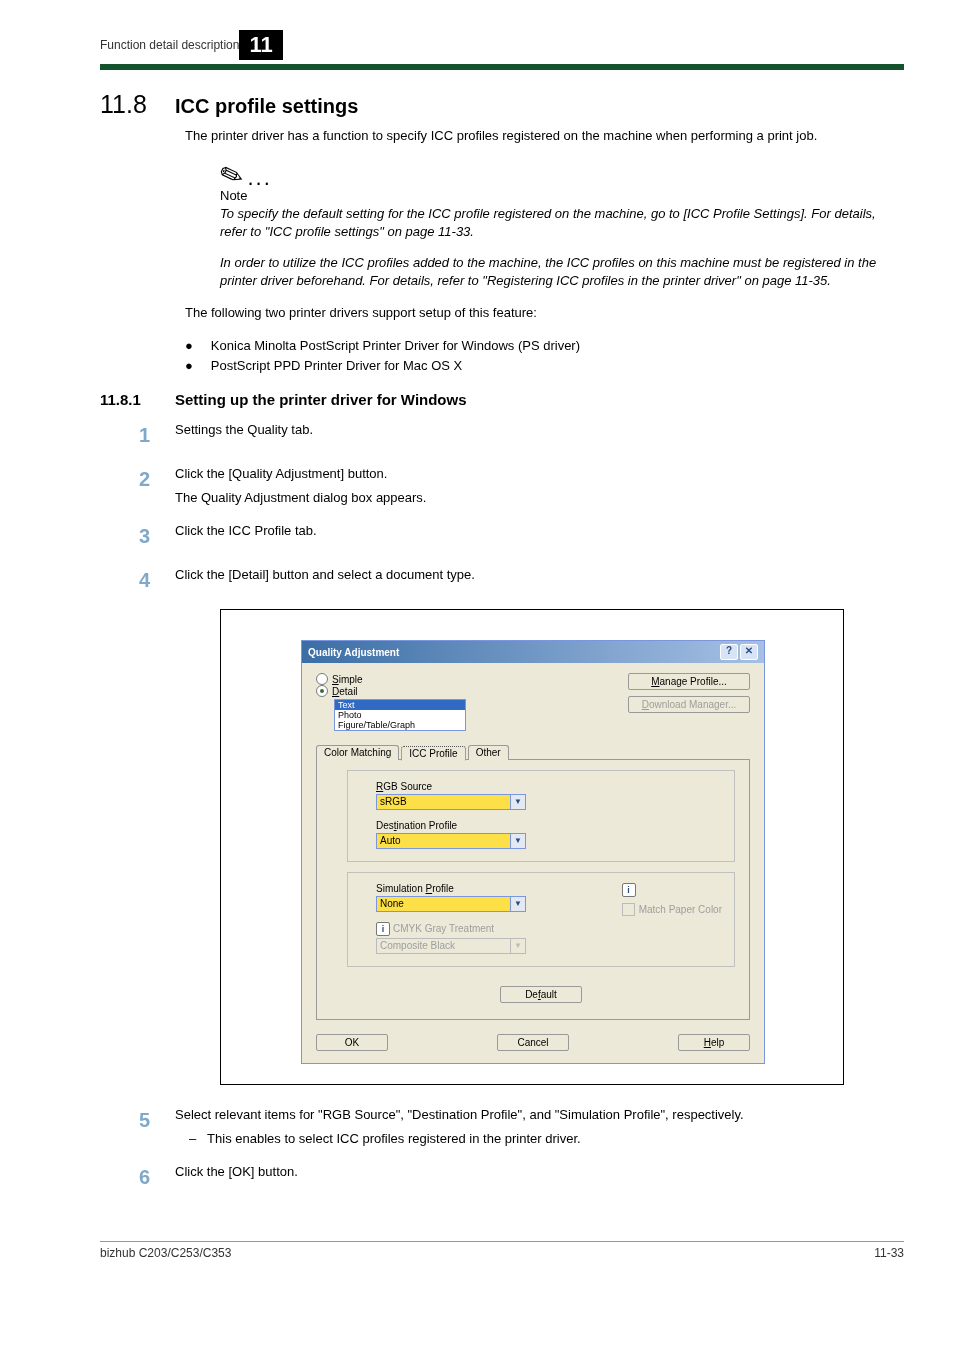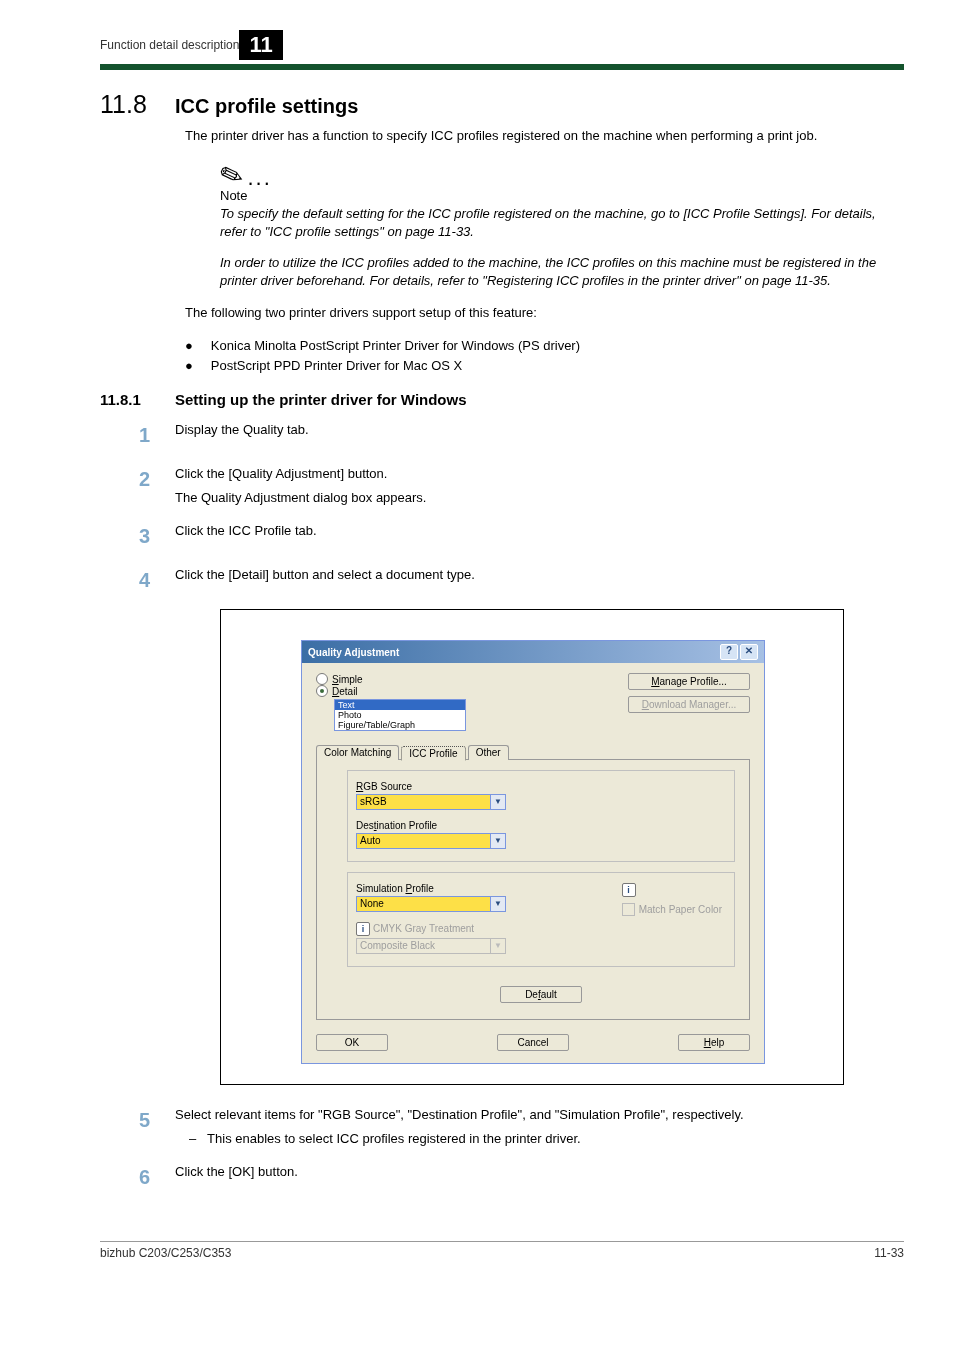--- a/index.html
+++ b/index.html
@@ -256,21 +256,21 @@
     top: 1px;
     background: #ece9d8;
   }
   .panel {
     border: 1px solid #999;
     padding: 10px 14px 16px 30px;
     margin-top: -1px;
   }
   .group {
     border: 1px solid #c0c0c0;
-    padding: 10px 12px 12px 8px;
+    padding: 10px 12px 12px 28px;
     margin-bottom: 10px;
     display: flex;
     justify-content: space-between;
     gap: 10px;
   }
   .fcol {
     display: flex;
     flex-direction: column;
     gap: 2px;
     font-size: 10px;
@@ -394,21 +394,21 @@
       </div>
   </div>
 
   <div class="h3-row">
     <span class="subsec-num">11.8.1</span>
     <span class="subsec-title">Setting up the printer driver for Windows</span>
   </div>
 
   <div class="step">
     <span class="step-num">1</span>
-    <div class="step-body">Display the Quality tab.</div>
+    <div class="step-body">Settings the Quality tab.</div>
   </div>
 
   <div class="step">
     <span class="step-num">2</span>
     <div class="step-body">
       <div>Click the [Quality Adjustment] button.</div>
       <div class="step-sub">The Quality Adjustment dialog box appears.</div>
     </div>
   </div>
 

